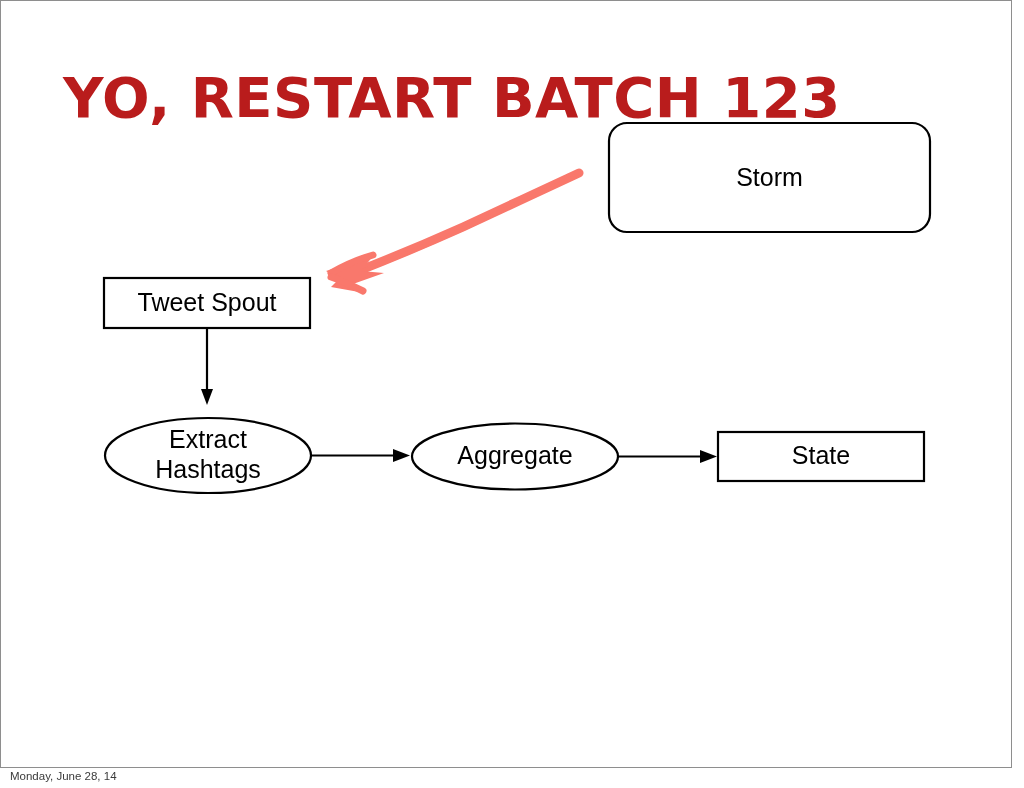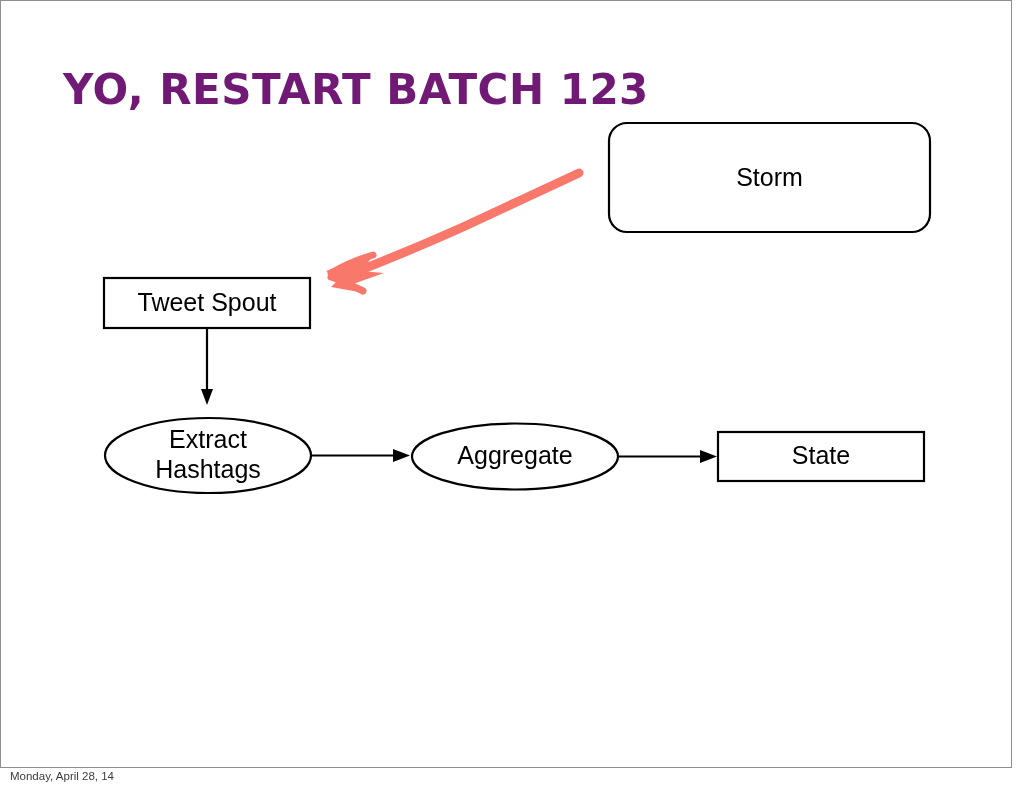--- a/index.html
+++ b/index.html
@@ -26,24 +26,24 @@
     box-sizing: border-box;
     background: #ffffff;
   }
 
   
   #slide-title {
     position: absolute;
     left: 62px;
     top: 66px;
     font-family: "DejaVu Sans", "Liberation Sans", sans-serif;
-    font-size: 42px;
+    font-size: 56px;
     font-weight: bold;
     letter-spacing: 0.5px;
-    color: #701a75;
+    color: #b91c1c;
     white-space: nowrap;
     line-height: 1.1;
   }
 
   
   #diagram {
     position: absolute;
     left: 0;
     top: 0;
     width: 1012px;
@@ -161,13 +161,13 @@
                L 338 278
                Z"></path>
       <path class="anno-stroke" stroke-width="7" d="M 330 272 C 344 264, 358 258, 372 254"></path>
       <path class="anno-stroke" stroke-width="7" d="M 330 276 C 342 280, 352 285, 362 290"></path>
     </g>
 
   </svg>
 
 </div>
 
-<div id="footer-date">Monday, April 28, 14</div>
+<div id="footer-date">Monday, June 28, 14</div>
 
 </body></html>

